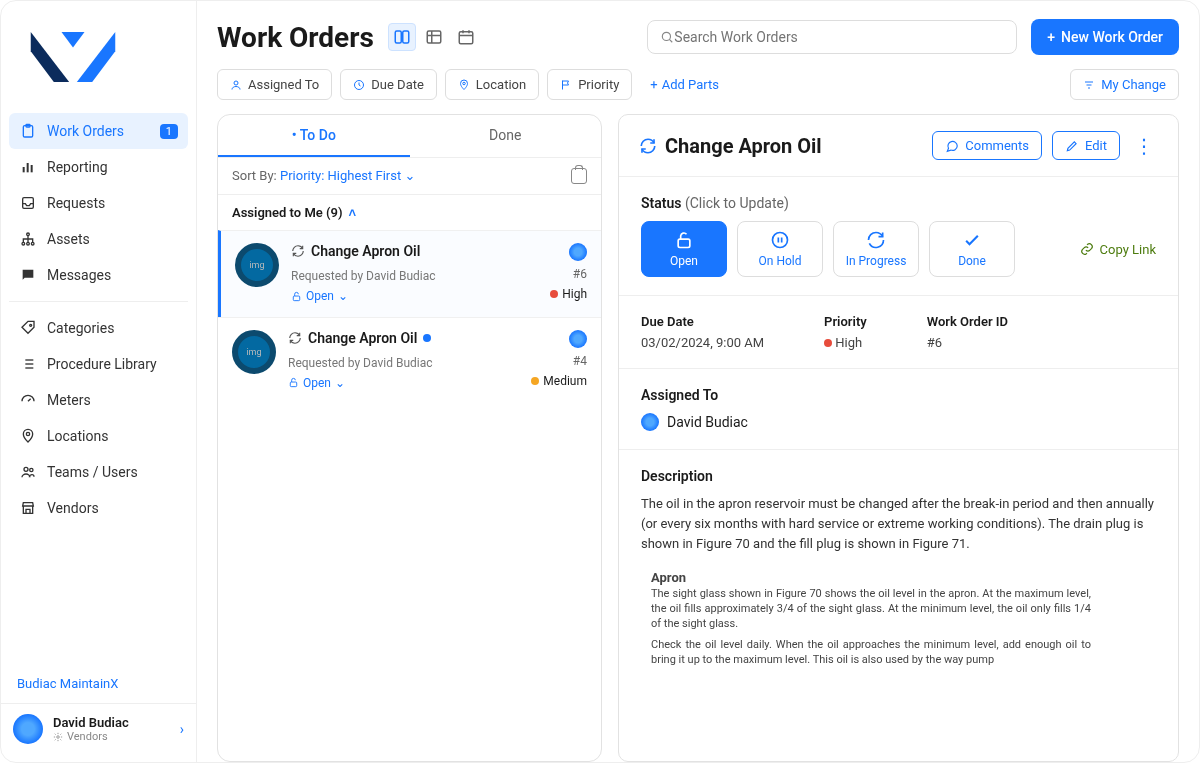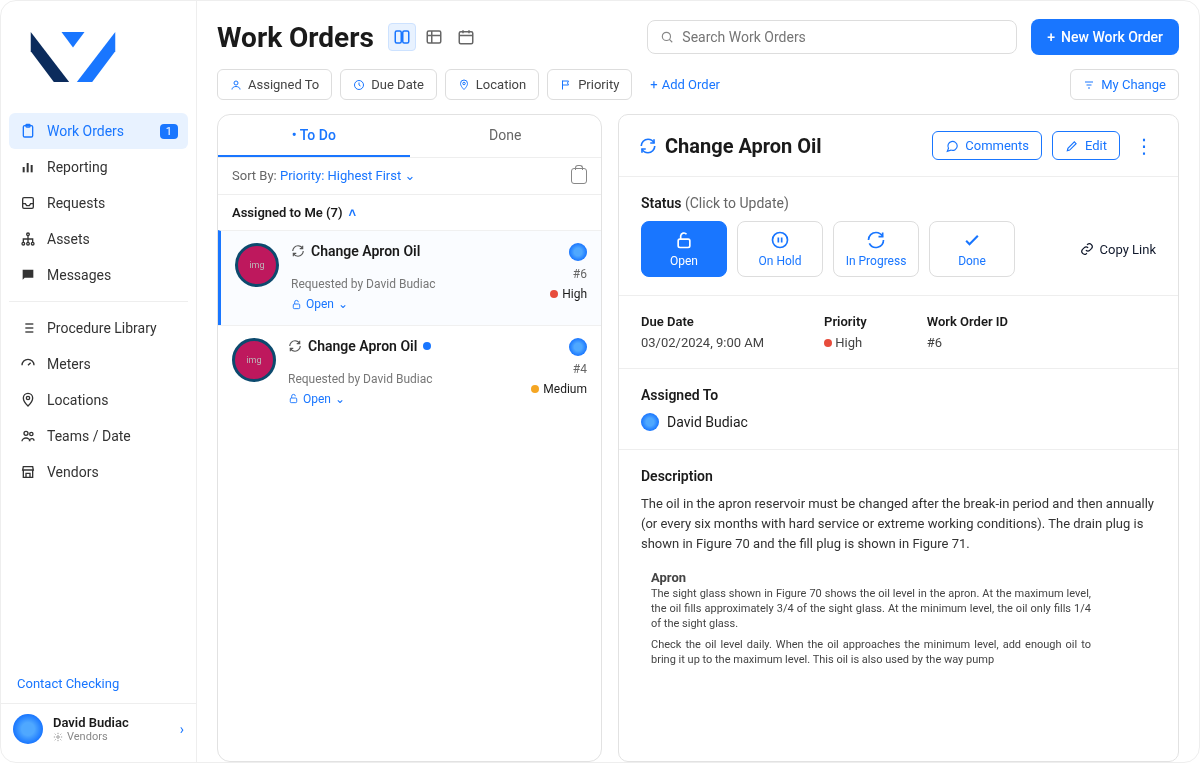--- a/index.html
+++ b/index.html
@@ -23,63 +23,63 @@
 .user-name{font-weight:600;font-size:13px}
 .user-sub{font-size:11px;color:#888;display:flex;align-items:center;gap:4px}
 .chev{color:#1976ff}
 .main{flex:1;display:flex;flex-direction:column;overflow:hidden}
 .header{display:flex;align-items:center;padding:18px 20px 14px;gap:14px}
 .title{font-size:28px;font-weight:700}
 .view-icons{display:flex;gap:4px}
 .view-btn{width:28px;height:28px;border:1px solid transparent;border-radius:4px;display:flex;align-items:center;justify-content:center;cursor:pointer;color:#666}
 .view-btn.active{border-color:#cde2ff;background:#e8f2ff;color:#1976ff}
 .spacer{flex:1}
-.search{flex:0 0 370px;border:1px solid #ddd;border-radius:8px;padding:8px 12px;display:flex;align-items:center;gap:8px;color:#888}
+.search{flex:0 0 370px;border:1px solid #ddd;border-radius:8px;padding:8px 12px;display:flex;align-items:center;gap:0;color:#888}
 .search input{border:0;outline:0;flex:1;font-size:14px}
 .new-btn{background:#1976ff;color:#fff;border-radius:8px;padding:10px 16px;font-weight:500;display:flex;align-items:center;gap:6px;cursor:pointer}
 .filters{display:flex;gap:8px;padding:0 20px 14px;align-items:center}
 .chip{border:1px solid #ddd;border-radius:6px;padding:7px 12px;display:flex;align-items:center;gap:6px;font-size:13px;cursor:pointer;color:#444}
 .add-filter{color:#1976ff;display:flex;align-items:center;gap:4px;padding:7px 10px;cursor:pointer;font-size:13px}
 .my-filters{margin-left:auto;border:1px solid #ddd;border-radius:6px;padding:7px 12px;color:#1976ff;display:flex;align-items:center;gap:6px;cursor:pointer;font-size:13px}
 .content{flex:1;display:flex;gap:16px;padding:0 20px 0;overflow:hidden}
 .list-panel{flex:0 0 385px;border:1px solid #e2e2e2;border-radius:13px;display:flex;flex-direction:column;overflow:hidden}
 .tabs{display:flex;border-bottom:1px solid #eee}
 .tab{flex:1;text-align:center;padding:12px;color:#666;cursor:pointer}
 .tab.active{color:#1976ff;border-bottom:2px solid #1976ff;font-weight:500}
 .tab.active::before{content:"• "}
 .sort-row{display:flex;align-items:flex-start;justify-content:space-between;padding:10px 14px;font-size:13px;color:#666}
 .sort-row .blue{color:#1976ff}
 .group-hdr{padding:10px 14px;font-size:13px;font-weight:600;border-top:1px solid #eee;display:flex;align-items:center;gap:6px}
 .card{display:flex;gap:12px;padding:12px 14px;border-top:1px solid #f0f0f0;cursor:pointer;position:relative}
 .card.selected{border-left:3px solid #1976ff;background:#fafcff}
-.thumb{width:44px;height:44px;border-radius:50%;border:3px solid #0c4a6e;flex-shrink:0;background:#be185d;display:flex;align-items:center;justify-content:center;font-size:9px;color:#bbb;text-align:center;overflow:hidden}
+.thumb{width:44px;height:44px;border-radius:50%;border:6px solid #0c4a6e;flex-shrink:0;background:#0369a1;display:flex;align-items:center;justify-content:center;font-size:9px;color:#bbb;text-align:center;overflow:hidden}
 .card-body{flex:1;min-width:0}
 .card-title{font-weight:600;display:flex;align-items:center;gap:6px}
-.card-sub{font-size:12px;color:#777;margin-top:18px}
+.card-sub{font-size:12px;color:#777;margin-top:10px}
 .status-chip{display:inline-flex;align-items:center;gap:4px;color:#1976ff;font-size:12px;margin-top:6px;cursor:pointer}
 .card-right{text-align:right;display:flex;flex-direction:column;align-items:flex-end;gap:6px}
 .id{font-size:12px;color:#666}
 .prio{font-size:12px;display:flex;align-items:center;gap:4px}
 .dot{width:8px;height:8px;border-radius:50%;display:inline-block}
 .dot.red{background:#e74c3c}
 .dot.orange{background:#f5a623}
 .dot.blue{background:#1976ff}
 .detail-panel{flex:1;border:1px solid #e2e2e2;border-radius:10px;padding:0;overflow-y:auto}
 .detail-hdr{display:flex;align-items:center;gap:10px;padding:16px 20px;border-bottom:1px solid #eee}
 .detail-title{font-size:20px;font-weight:700;flex:1;display:flex;align-items:center;gap:8px}
 .detail-title .ic{color:#1976ff}
 .obtn{border:1px solid #1976ff;color:#1976ff;border-radius:6px;padding:6px 12px;display:flex;align-items:center;gap:6px;cursor:pointer;font-size:13px}
 .menu-dots{color:#1976ff;font-size:20px;cursor:pointer;padding:0 4px}
 .section{padding:18px 22px}
 .sec-label{font-weight:600;margin-bottom:10px}
 .sec-label .hint{font-weight:400;color:#666}
 .status-row{display:flex;gap:10px;align-items:center}
 .status-btn{border:1px solid #ddd;border-radius:8px;width:86px;height:56px;display:flex;flex-direction:column;align-items:center;justify-content:center;gap:4px;cursor:pointer;font-size:12px;color:#1976ff}
 .status-btn.active{background:#1976ff;color:#fff;border-color:#1976ff}
-.copy-link{margin-left:auto;color:#0f172a;display:flex;align-items:center;gap:6px;cursor:pointer;font-size:13px}
+.copy-link{margin-left:auto;color:#4d7c0f;display:flex;align-items:center;gap:6px;cursor:pointer;font-size:13px}
 .meta-grid{display:flex;gap:60px;padding:18px 22px;border-top:1px solid #eee;border-bottom:1px solid #eee}
 .meta-col{display:flex;flex-direction:column;gap:6px}
 .meta-label{font-weight:600;font-size:13px}
 .meta-val{font-size:13px;color:#444}
 .assignee-row{display:flex;align-items:center;gap:8px;margin-top:8px}
 .desc-text{font-size:13px;color:#333;line-height:1.55;margin-top:4px}
 .doc-snip{margin:16px 0 8px 10px;max-width:440px;font-size:11px;color:#444}
 .doc-snip h4{font-size:13px;font-weight:700;margin-bottom:2px}
 .doc-snip h5{font-size:11px;font-weight:700;margin:4px 0 2px}
 .doc-snip p{text-align:justify;margin-bottom:6px;line-height:1.35}
@@ -147,20 +147,29 @@
             <svg width="16" height="16" viewBox="0 0 24 24" fill="currentColor">
               <path d="M4 4h16v12H7l-3 3z"></path>
             </svg>
           </span>
         <span class="label">Messages</span>
       </div>
       <div class="nav-sep"></div>
       <div class="nav-item">
         <span class="icon">
             <svg width="16" height="16" viewBox="0 0 24 24" fill="none" stroke="currentColor" stroke-width="2">
+              <path d="M3 11l9-9h9v9l-9 9z"></path>
+              <circle cx="16" cy="8" r="1.5"></circle>
+            </svg>
+          </span>
+        <span class="label">Categories</span>
+      </div>
+      <div class="nav-item">
+        <span class="icon">
+            <svg width="16" height="16" viewBox="0 0 24 24" fill="none" stroke="currentColor" stroke-width="2">
               <line x1="8" y1="6" x2="20" y2="6"></line>
               <line x1="8" y1="12" x2="20" y2="12"></line>
               <line x1="8" y1="18" x2="20" y2="18"></line>
               <line x1="4" y1="6" x2="4" y2="6"></line>
               <line x1="4" y1="12" x2="4" y2="12"></line>
               <line x1="4" y1="18" x2="4" y2="18"></line>
             </svg>
           </span>
         <span class="label">Procedure Library</span>
       </div>
@@ -183,32 +192,32 @@
         <span class="label">Locations</span>
       </div>
       <div class="nav-item">
         <span class="icon">
             <svg width="16" height="16" viewBox="0 0 24 24" fill="none" stroke="currentColor" stroke-width="2">
               <circle cx="9" cy="8" r="3"></circle>
               <circle cx="17" cy="9" r="2.5"></circle>
               <path d="M3 20c0-3 3-5 6-5s6 2 6 5M14 20c0-2 2-4 4-4s3 1 3 3"></path>
             </svg>
           </span>
-        <span class="label">Teams / Date</span>
+        <span class="label">Teams / Users</span>
       </div>
       <div class="nav-item">
         <span class="icon">
             <svg width="16" height="16" viewBox="0 0 24 24" fill="none" stroke="currentColor" stroke-width="2">
               <path d="M4 9h16l-1-5H5zM5 9v11h14V9M9 20v-6h6v6"></path>
             </svg>
           </span>
         <span class="label">Vendors</span>
       </div>
     </nav>
-    <div class="contact">Contact Checking</div>
+    <div class="contact">Budiac MaintainX</div>
     <div class="user-row">
       <div class="avatar"></div>
       <div class="user-info">
         <div class="user-name">David Budiac</div>
         <div class="user-sub">
             <svg width="10" height="10" viewBox="0 0 24 24" fill="none" stroke="currentColor" stroke-width="2">
               <circle cx="12" cy="12" r="3"></circle>
               <path d="M12 2v3M12 19v3M4.2 4.2l2.1 2.1M17.7 17.7l2.1 2.1M2 12h3M19 12h3M4.2 19.8l2.1-2.1M17.7 6.3l2.1-2.1"></path>
             </svg>
             <span>Vendors</span>
@@ -281,21 +290,21 @@
           <span>Location</span>
         </div>
       <div class="chip">
           <svg width="12" height="12" viewBox="0 0 24 24" fill="none" stroke="#1976ff" stroke-width="2">
             <path d="M5 3v18M5 4h12l-2 4 2 4H5"></path>
           </svg>
           <span>Priority</span>
         </div>
       <div class="add-filter">
           <span>+</span>
-          <span>Add Order</span>
+          <span>Add Parts</span>
         </div>
       <div class="my-filters">
           <svg width="12" height="12" viewBox="0 0 24 24" fill="none" stroke="currentColor" stroke-width="2">
             <line x1="4" y1="6" x2="20" y2="6"></line>
             <line x1="7" y1="12" x2="17" y2="12"></line>
             <line x1="10" y1="18" x2="14" y2="18"></line>
           </svg>
           <span>My Change</span>
         </div>
     </div>
@@ -305,21 +314,21 @@
       <div class="list-panel">
         <div class="tabs">
           <div class="tab active">To Do</div>
           <div class="tab">Done</div>
         </div>
         <div class="sort-row">
           <div><span>Sort By:</span> <span class="blue"><span>Priority</span>: <span>Highest First</span> <span>⌄</span></span></div>
           <div class="arch"></div>
         </div>
         <div class="group-hdr">
-            <span>Assigned to Me (7)</span> 
+            <span>Assigned to Me (9)</span> 
             <span style="color:#1976ff">˄</span>
           </div>
 
         <div class="card selected">
           <div class="thumb">img</div>
           <div class="card-body">
             <div class="card-title">
                 <svg width="14" height="14" viewBox="0 0 24 24" fill="none" stroke="#555" stroke-width="2">
                   <path d="M3 12a9 9 0 019-9 9 9 0 018 5M21 12a9 9 0 01-9 9 9 9 0 01-8-5"></path>
                   <path d="M20 3v5h-5M4 21v-5h5"></path>

